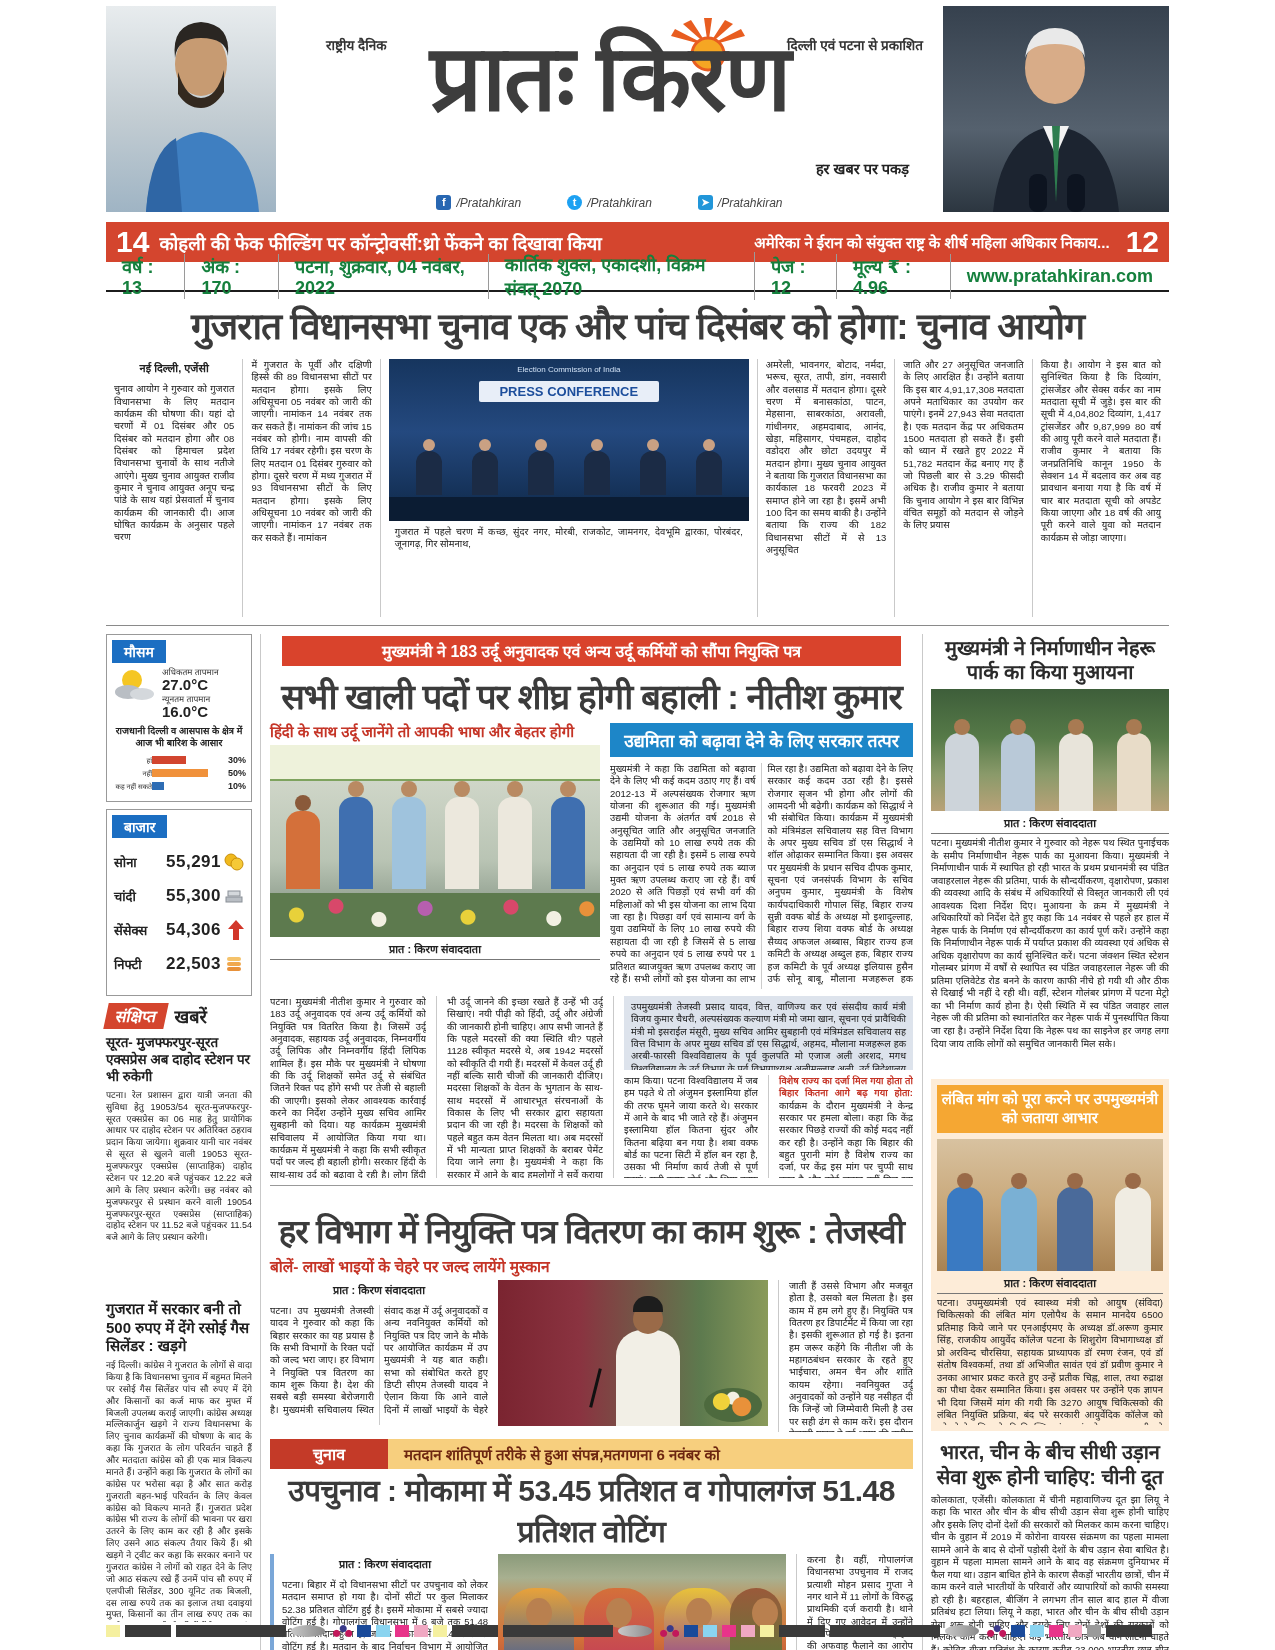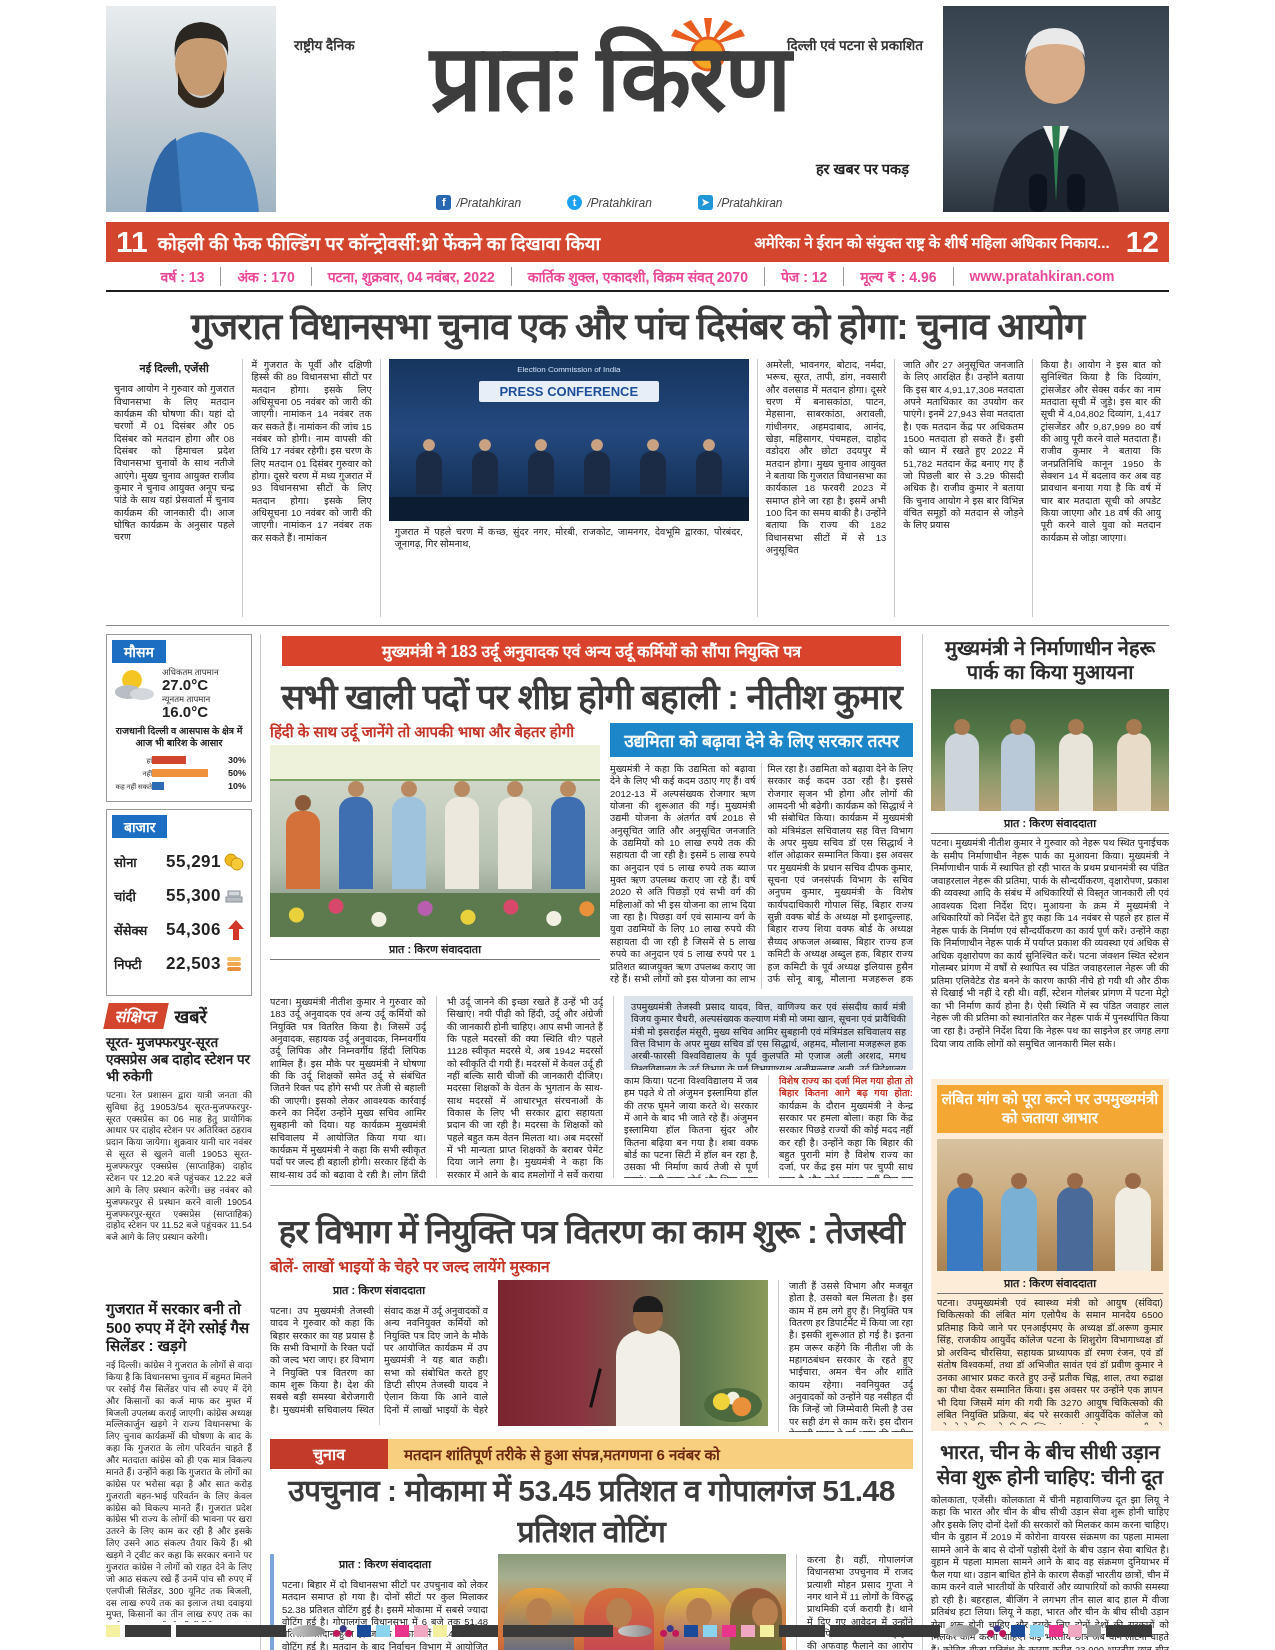--- a/index.html
+++ b/index.html
@@ -22,21 +22,21 @@
          font-size:11px;line-height:15px;text-align:center;font-weight:bold;}
   .s-ico.tw{background:#1da1f2;border-radius:50%;}
   .s-ico.ko{background:#2196d9;}
   
   .teaser{display:flex;align-items:center;background:#d4452e;color:#fff;height:40px;margin-top:4px;}
   .t-num{font-size:30px;font-weight:bold;padding:0 10px;}
   .t-left{flex:1.05;font-size:18.5px;font-weight:bold;}
   .t-right{flex:1;font-size:15px;font-weight:bold;text-align:right;padding-right:6px;}
   
   .dateline{display:flex;justify-content:center;align-items:center;height:28px;border-bottom:2.5px solid #1c1c1c;}
-  .dl-item{padding:0 16px;border-right:1px solid #9a9a9a;font-size:14px;font-weight:bold;color:#ec4899;}
+  .dl-item{padding:0 16px;border-right:1px solid #9a9a9a;font-size:18px;font-weight:bold;color:#15803d;}
   .dl-item:last-child{border-right:none;}
   
   .lead{border-bottom:1px solid #8a8a8a;padding:4px 0 8px;}
   .lead h1{font-size:37px;text-align:center;font-weight:bold;color:#3b3b3b;margin:3px 0 9px;letter-spacing:-1px;}
   .lead-body{display:flex;height:258px;overflow:hidden;}
   .lead-body>*{padding:0 8px;}
   .lead-body>*+*{border-left:1px solid #c9c9c9;}
   .col{flex:1;font-size:9.5px;line-height:1.3;text-align:justify;color:#222;overflow:hidden;}
   .byline{font-size:11px;font-weight:bold;text-align:center;margin:2px 0 8px;}
   .lead-mid{width:360px;flex:none;}
@@ -194,21 +194,21 @@
       <div class="photo ph-kohli">
         <svg width="170" height="206" viewBox="0 0 170 206">
           <ellipse cx="95" cy="58" rx="26" ry="32" fill="#c79b72"></ellipse>
           <path d="M69 52 q-4 -34 26 -36 q30 2 27 34 q-2 -18 -27 -18 q-24 0 -26 20z" fill="#2a2622"></path>
           <path d="M72 66 q8 26 23 26 q16 0 23 -28 l0 22 q-10 16 -23 16 q-14 0 -23 -14z" fill="#33291f"></path>
           <path d="M40 206 q6 -74 55 -80 q52 6 58 80z" fill="#3f7fc1"></path>
           <path d="M40 206 q4 -60 30 -74 l6 74z" fill="#2f66a5"></path>
         </svg>
       </div>
       <div class="mast-center">
-        <span class="mini-label" style="left:18px;">राष्ट्रीय दैनिक</span>
+        <span class="mini-label" style="left:50px;">राष्ट्रीय दैनिक</span>
         <span class="mini-label" style="right:20px;">दिल्ली एवं पटना से प्रकाशित</span>
         <span class="sun">
           <svg width="90" height="60" viewBox="0 0 90 60">
             <g fill="#e85d20">
               <path d="M45 34 L41 6 L49 6 Z"></path>
                 <path d="M45 34 L20 12 L28 8 Z"></path>
                 <path d="M45 34 L62 8 L70 12 Z"></path>
               <path d="M45 34 L8 24 L12 17 Z"></path>
                 <path d="M45 34 L78 17 L82 24 Z"></path>
             </g>
@@ -239,21 +239,21 @@
           <path d="M50 206 q8 -80 62 -86 q56 6 64 86z" fill="#1c2430"></path>
           <path d="M100 120 L113 150 L126 120 Z" fill="#f2f2f2"></path>
           <path d="M109 120 L113 196 L117 120 Z" fill="#2e7d4f"></path>
           <rect x="86" y="168" width="18" height="38" rx="8" fill="#0d1420"></rect>
           <rect x="124" y="168" width="18" height="38" rx="8" fill="#0d1420"></rect>
         </svg>
       </div>
     </div>
 
     <div class="teaser">
-      <span class="t-num">11</span>
+      <span class="t-num">14</span>
       <span class="t-left">कोहली की फेक फील्डिंग पर कॉन्ट्रोवर्सी:थ्रो फेंकने का दिखावा किया</span>
       <span class="t-right">अमेरिका ने ईरान को संयुक्त राष्ट्र के शीर्ष महिला अधिकार निकाय...</span>
       <span class="t-num">12</span>
     </div>
 
     <div class="dateline">
       <span class="dl-item">वर्ष : 13</span>
       <span class="dl-item">अंक : 170</span>
       <span class="dl-item">पटना, शुक्रवार, 04 नवंबर, 2022</span>
       <span class="dl-item">कार्तिक शुक्ल, एकादशी, विक्रम संवत् 2070</span>

